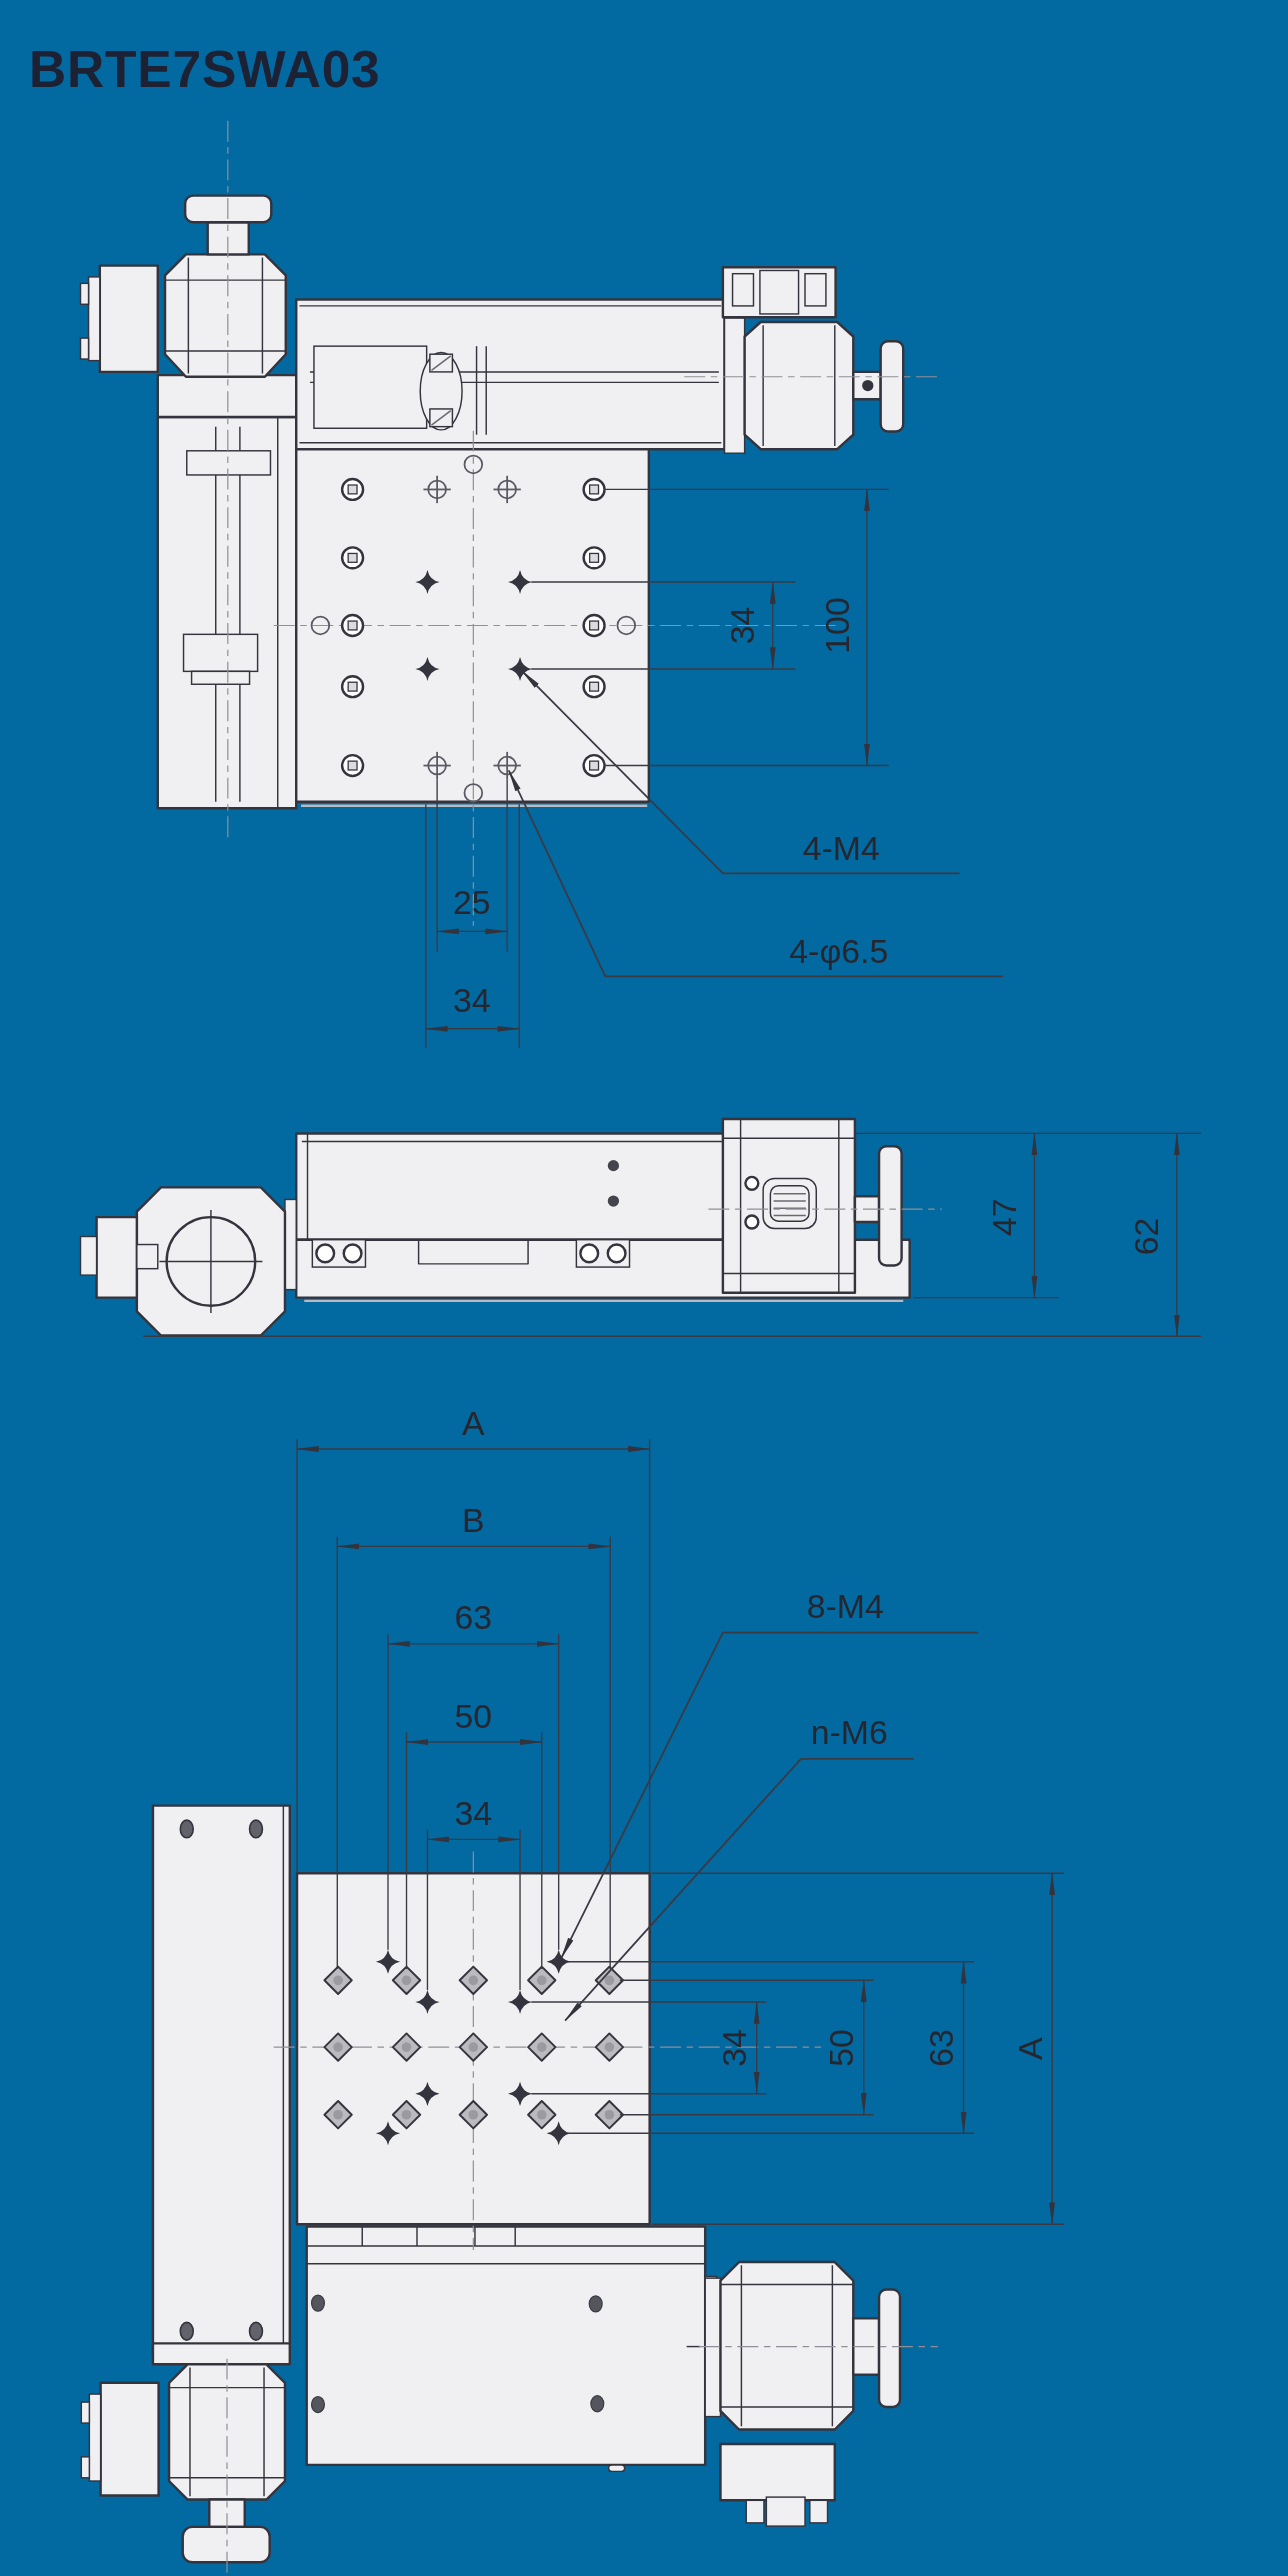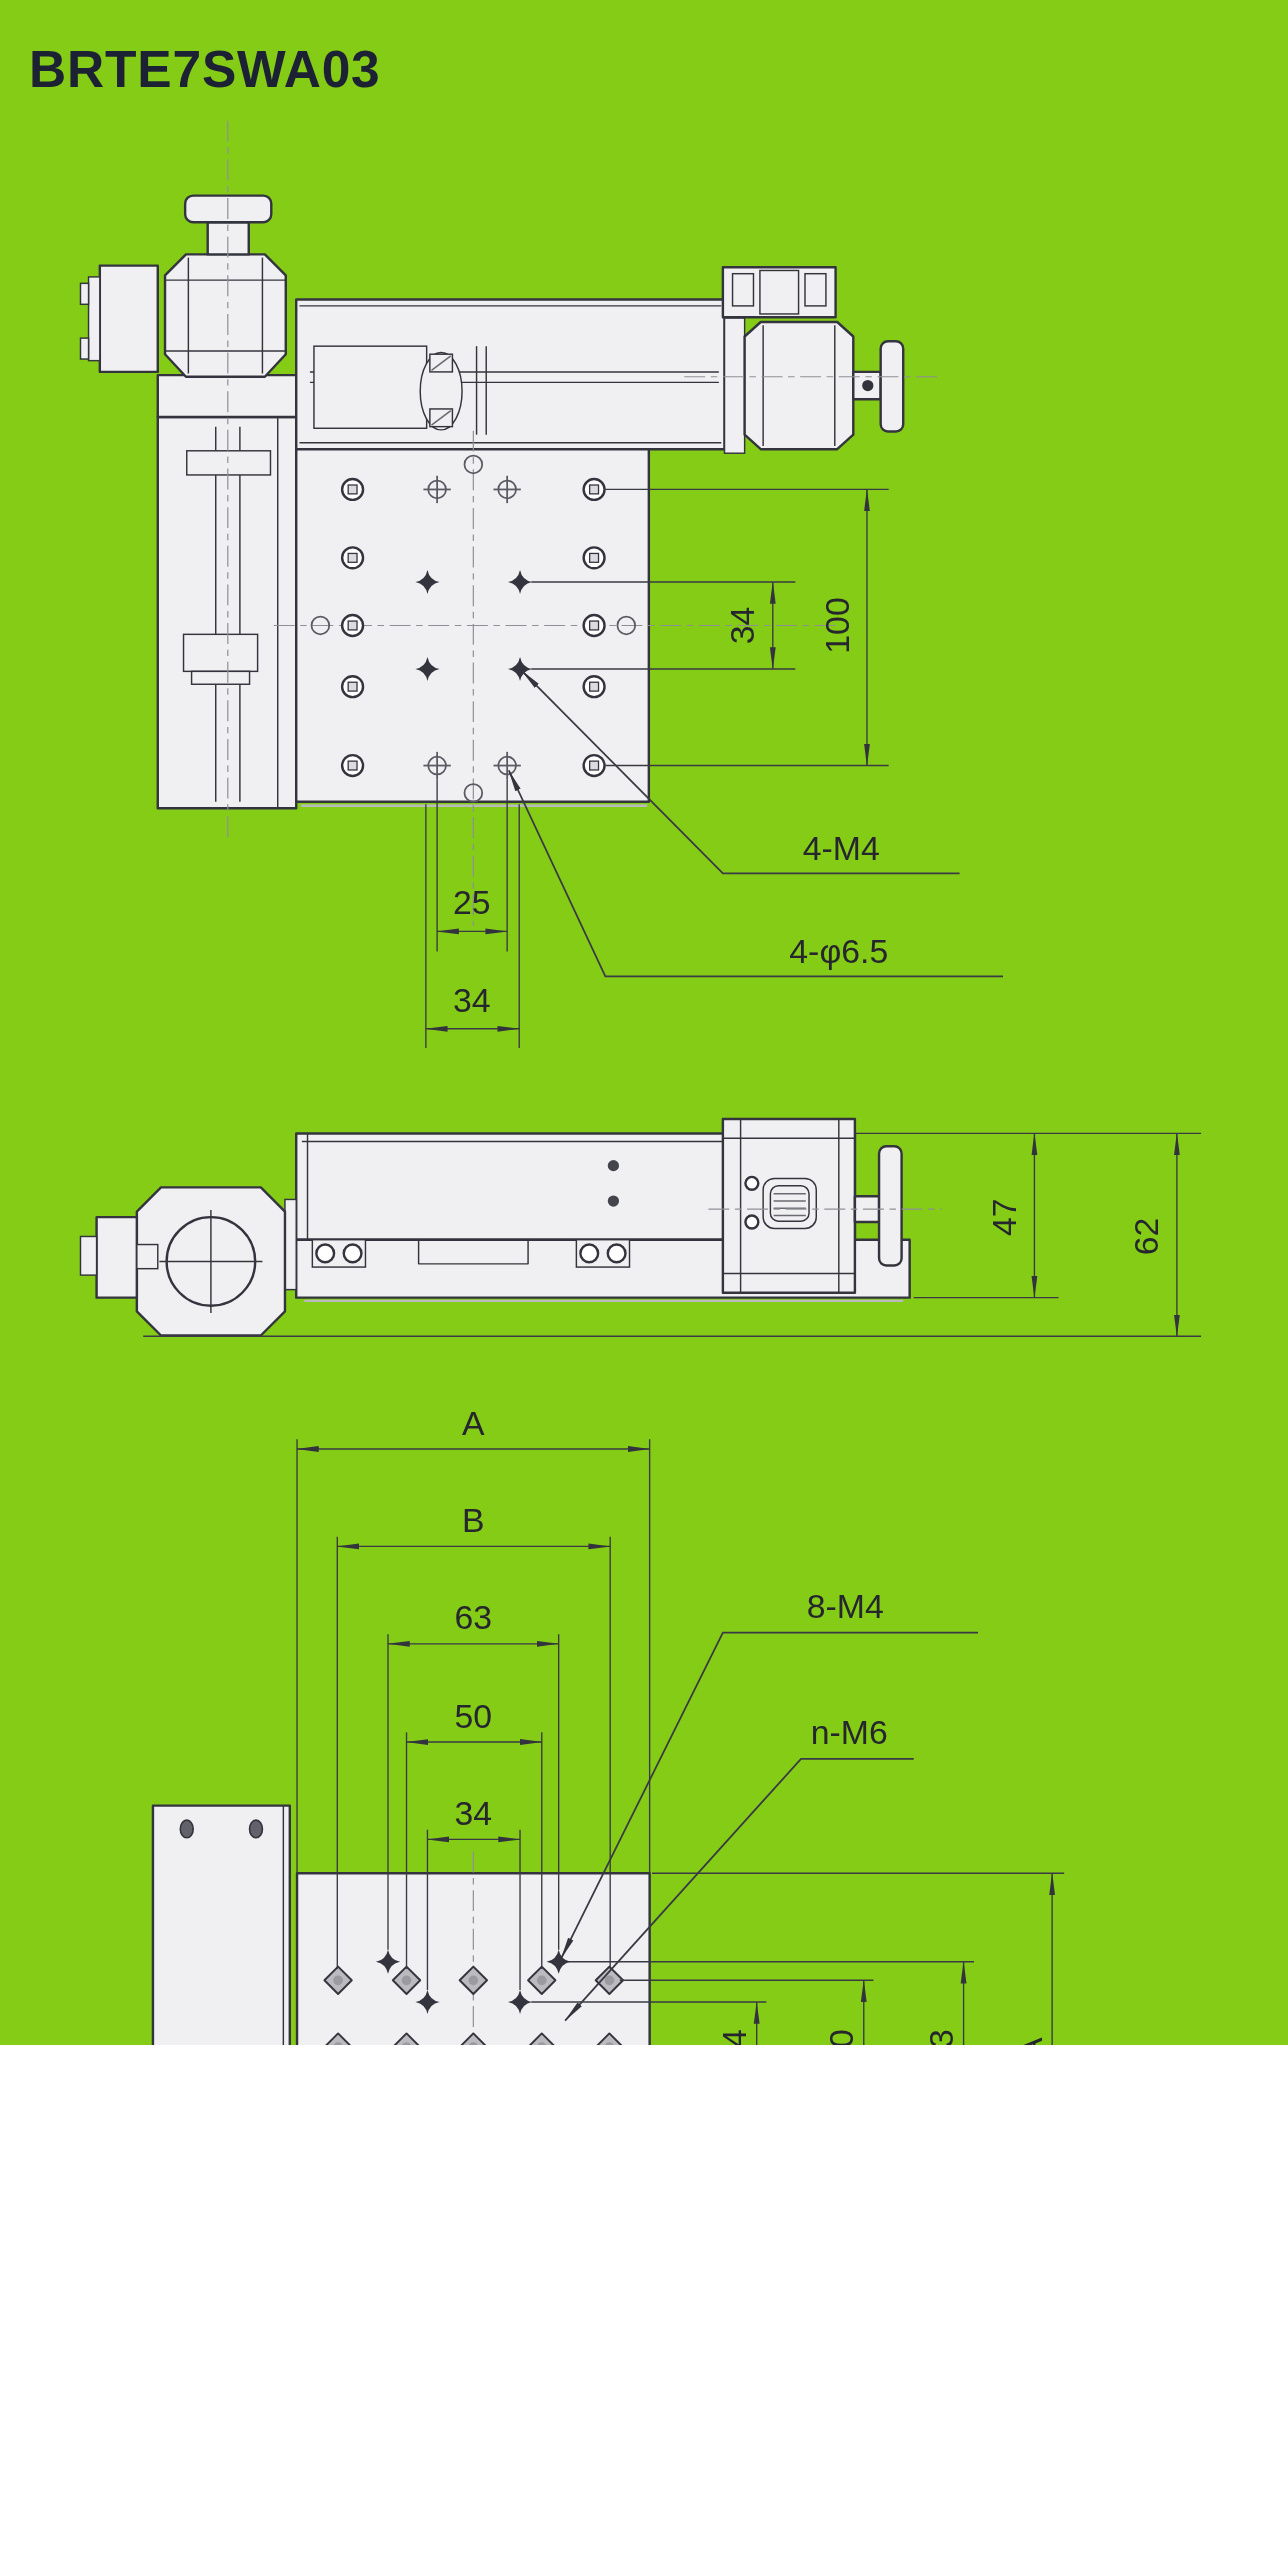--- a/index.html
+++ b/index.html
@@ -1,20 +1,20 @@
 <!DOCTYPE html>
 <html style="--line: #34343e; --fillBody: #f0f0f2; --fillDark: #bababf; --titleColor: #1c2133; --dimText: #26262e; --dimLine: #3a3a44; --centerLine: #8f8f98;font-size:13px"><head>
 <meta charset="utf-8">
 <style>
   :root{
     --line:#34343e; --fillBody:#f0f0f2; --fillDark:#bababf;
     --titleColor:#1c2133; --dimText:#26262e; --dimLine:#3a3a44; --centerLine:#8f8f98;
   }
   html,body{margin:0;padding:0;background:#ffffff;}
-  .page{width:1288px;height:2045px;background:#84cc16;position:relative;text-align:right;}
+  .page{width:1288px;height:2576px;background:#0369a1;position:relative;text-align:right;}
   svg{display:block;}
   .title{font:600 64px "Liberation Sans",sans-serif;fill:var(--titleColor);letter-spacing:1px;}
   .ol{fill:none;stroke:var(--line);stroke-width:3;stroke-linejoin:round;}
   .ol2{fill:none;stroke:var(--line);stroke-width:1.8;stroke-linejoin:round;}
   .fb{fill:var(--fillBody);stroke:var(--line);stroke-width:3;stroke-linejoin:round;}
   .fb2{fill:var(--fillBody);stroke:var(--line);stroke-width:1.8;}
   .dim{fill:none;stroke:var(--dimLine);stroke-width:1.7;}
   .lead{fill:none;stroke:var(--dimLine);stroke-width:2.2;}
   .cl{fill:none;stroke:var(--centerLine);stroke-width:1.5;stroke-dasharray:26 7 8 7;}
   .shadow{fill:none;stroke:#b9b9bf;stroke-width:3;}

